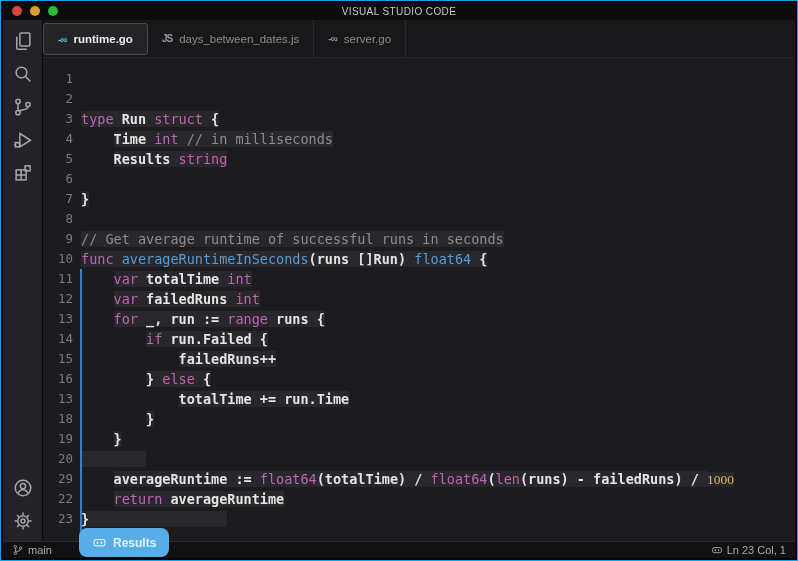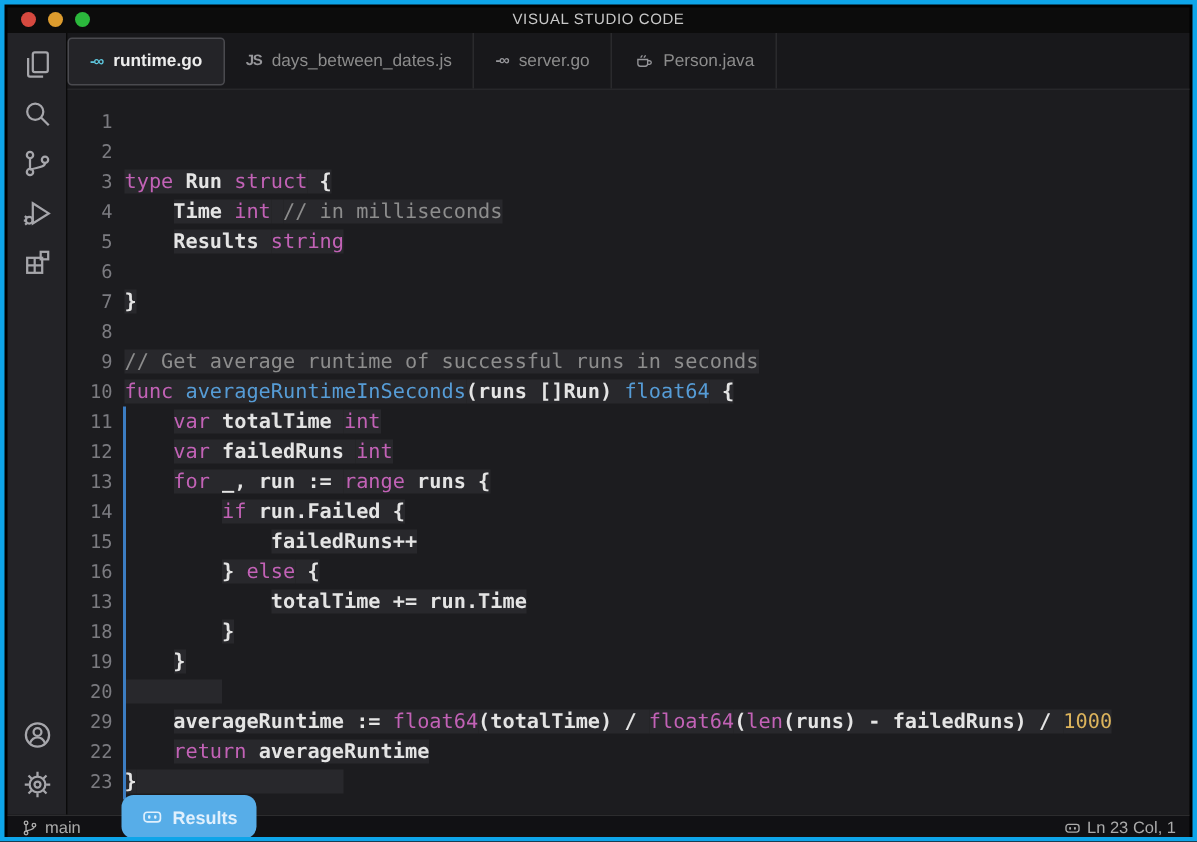--- a/index.html
+++ b/index.html
@@ -1,18 +1,18 @@
 <!DOCTYPE html>
 <html style="--keyword: #c262b6; --function-name: #569cd6; --comment: #8d8d8d; --number: #ddb45c; --text: #e4e4e4; --line-number: #7b7b80; --token-bg: #28282c; --editor-bg: #1c1c1f; --activity-bar-bg: #232327; --tab-bar-bg: #18181b; --tab-active-bg: #242428; --tab-active-border: #4a4a4f; --tab-inactive-text: #8c8c8c; --tab-active-text: #ececec; --status-bar-bg: #111114; --status-bar-text: #ababab; --indent-guide: #3c7dc2; --copilot-blue: #57ade8; --copilot-text: #e0f0fd; --title-text: #c9c9c9;"><head>
 <meta charset="utf-8">
 <style>
   html,body{margin:0;padding:0;background:#2e2e2e;}
   .window{
     width:798px;height:561px;box-sizing:border-box;
-    background:#000;border:3px solid #0ea5e9;padding:2px;
+    background:#000;border:1px solid #0ea5e9;padding:2px;
     position:relative;overflow:hidden;
     font-family:"Liberation Sans", sans-serif;
   }
   
   .titlebar{height:17px;background:#0c0c0c;display:flex;align-items:center;position:relative;}
   .lights{position:absolute;left:9px;top:3px;display:flex;gap:8px;}
   .light{width:10px;height:10px;border-radius:50%;}
   .title{flex:1;text-align:center;color:var(--title-text);font-size:10px;
          text-transform:uppercase;letter-spacing:.4px;}
   
@@ -37,21 +37,21 @@
   .editor{flex:1;background:var(--editor-bg);position:relative;padding-top:11px;
           font-family:"DejaVu Sans Mono", monospace;font-size:13.5px;line-height:20px;overflow:hidden;}
   .line{display:flex;height:20px;}
   .ln{width:30px;flex-shrink:0;text-align:right;color:var(--line-number);font-size:12.5px;}
   .code{white-space:pre;margin-left:8px;color:var(--text);}
   .tk{background:var(--token-bg);}
   .tk-t{color:var(--text);font-weight:600;}
   .tk-k{color:var(--keyword);}
   .tk-f{color:var(--function-name);}
   .tk-c{color:var(--comment);}
-  .tk-n{color:var(--number);}
+  .tk-n{color:var(--number);font-family:Liberation Serif, serif;}
   .indent-guide{position:absolute;left:37px;top:211px;width:2px;height:262px;background:var(--indent-guide);}
   
   .copilot{position:absolute;left:78px;top:527px;height:29px;padding:0 13px;z-index:5;
            background:var(--copilot-blue);border:none;border-radius:8px;display:flex;align-items:center;gap:6px;
            color:var(--copilot-text);font-family:"Liberation Sans",sans-serif;font-size:12px;font-weight:700;cursor:pointer;}
   .copilot svg{width:15px;height:15px;fill:none;stroke:currentColor;stroke-width:1.2;}
   
   .statusbar{height:17px;background:var(--status-bar-bg);border-top:1px solid #2c2c2e;box-sizing:border-box;
              display:flex;align-items:center;justify-content:space-between;padding:0 9px;
              color:var(--status-bar-text);font-size:11px;}
@@ -133,29 +133,20 @@
             <span class="tab-icon icon-go">-∞</span>
             <span class="tab-label">runtime.go</span>
           </div>
           <div class="tab">
             <span class="tab-icon icon-js">JS</span>
             <span class="tab-label">days_between_dates.js</span>
           </div>
           <div class="tab">
             <span class="tab-icon icon-go">-∞</span>
             <span class="tab-label">server.go</span>
-          </div>
-          <div class="tab">
-            <span class="tab-icon icon-java">
-              <svg viewBox="0 0 16 16">
-                <path d="M4 7h8v3.5a2 2 0 0 1-2 2H6a2 2 0 0 1-2-2z"></path>
-                <path d="M12 8h1.5a1.5 1.5 0 0 1 0 3H12M6.5 5.5c0-1 1-1 1-2M9.2 5.5c0-1 1-1 1-2"></path>
-              </svg>
-            </span>
-            <span class="tab-label">Person.java</span>
           </div>
         </div>
       <div class="editor">
         <div id="lines">
             <div class="line">
               <span class="ln">1</span>
             </div>
             <div class="line">
               <span class="ln">2</span>
               <span class="code"></span>

